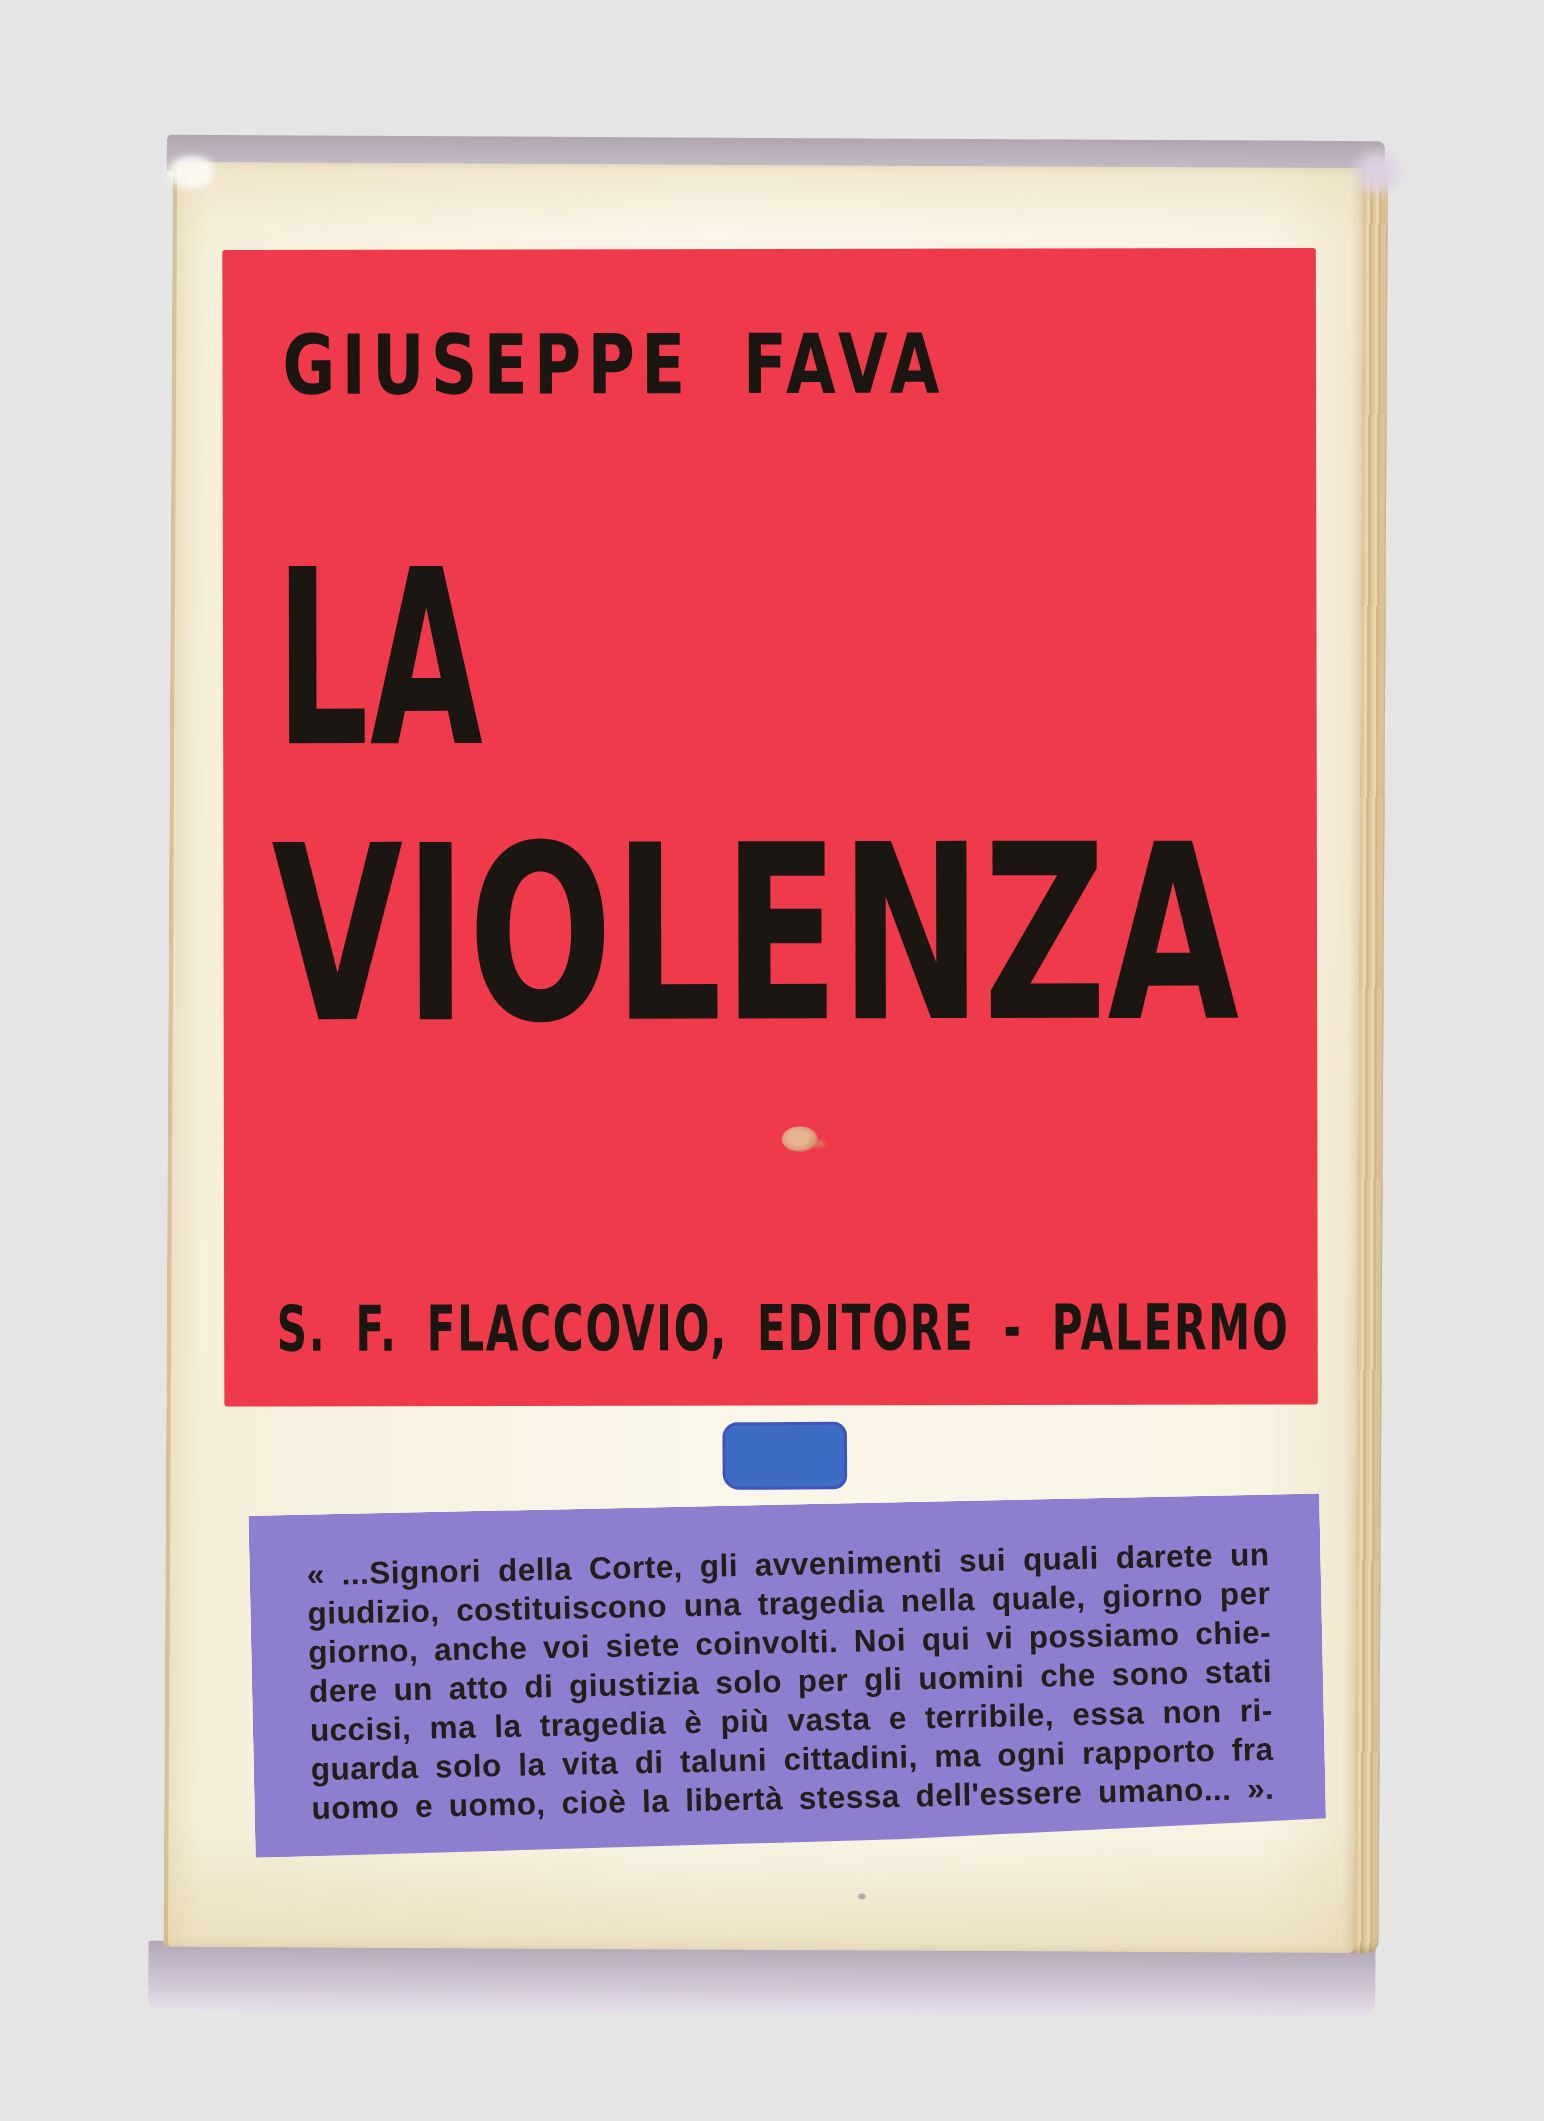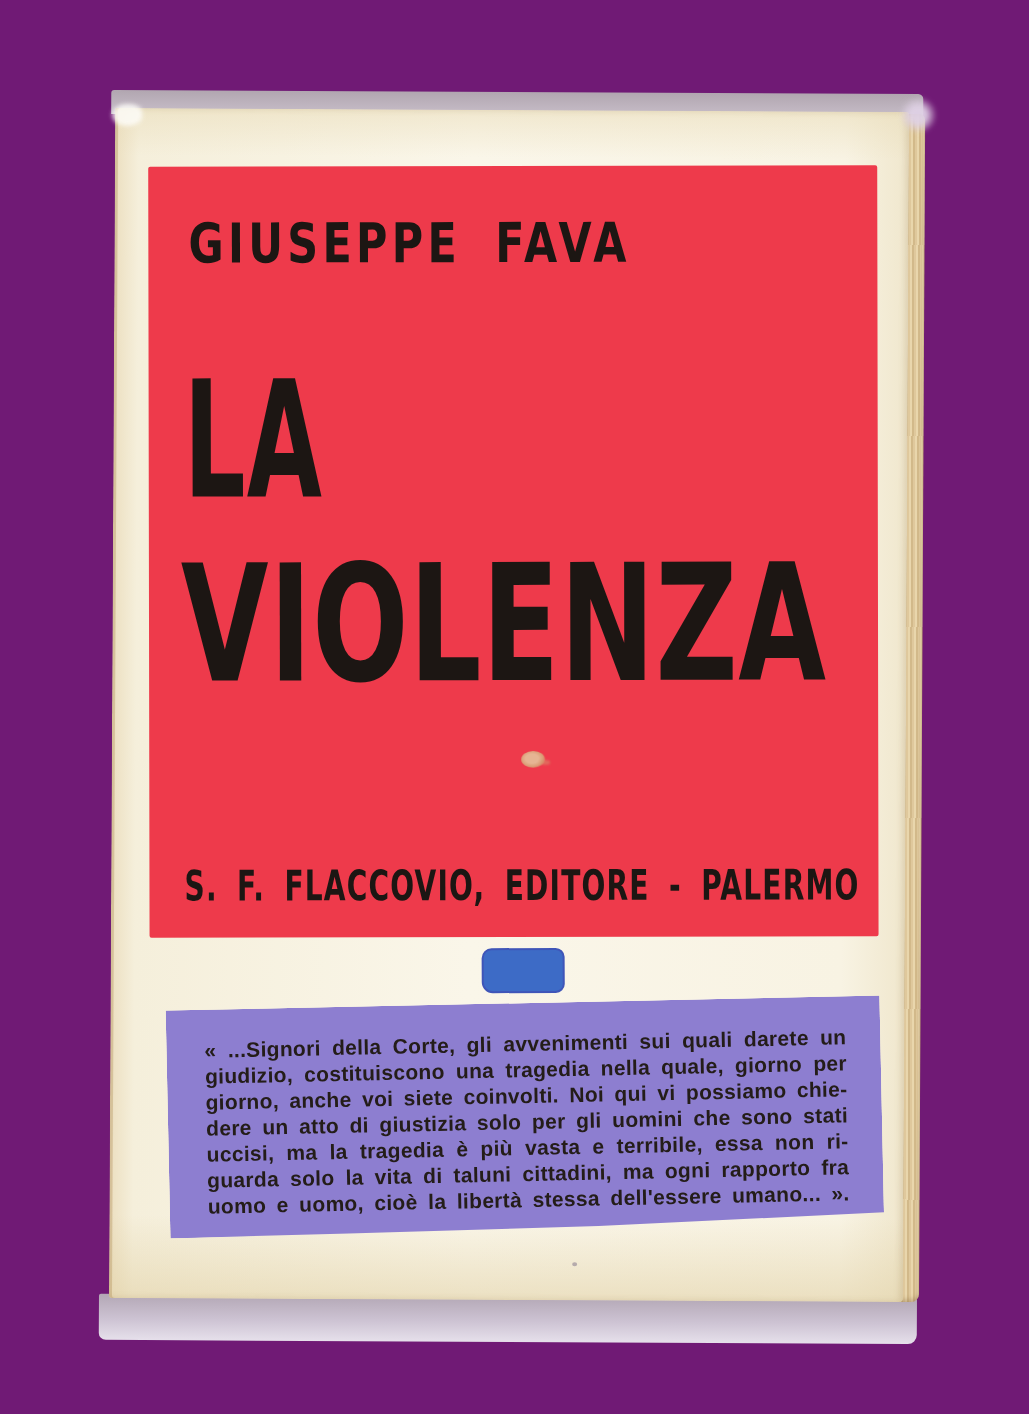--- a/index.html
+++ b/index.html
@@ -1,17 +1,17 @@
 <!DOCTYPE html>
 <html style="--red-panel: #ee3a4b; --purple-panel: #8d7ed0; --blue-sticker: #3d6bc6; --sticker-outline: #3f55b8; --cover-cream: #faf6e9; --page-edge-tan: #d2b98a; --back-edge-gray: #b1a6b0; --bottom-shadow: #cdc3d3; --ink-black: #1c1613;"><head>
 <meta charset="utf-8">
 <style>
   html,body{margin:0;padding:0;background:#ffffff;}
   .scene{
-    position:relative;width:1029px;height:1414px;background:#701a75;overflow:hidden;
+    position:relative;width:1029px;height:1414px;background:#e5e5e5;overflow:hidden;
     font-family:"Liberation Sans","DejaVu Sans",sans-serif;
   }
   .book{position:absolute;left:104px;top:92px;width:820px;height:1258px;transform:rotate(.3deg);}
   
   .edge-top{
     position:absolute;left:4px;top:0;width:812px;height:24px;
     background:linear-gradient(180deg,var(--back-edge-gray,#b1a6b0) 0%,#c6bcc7 90%);
     border-radius:3px 5px 0 0;
   }
   .edge-bottom{

